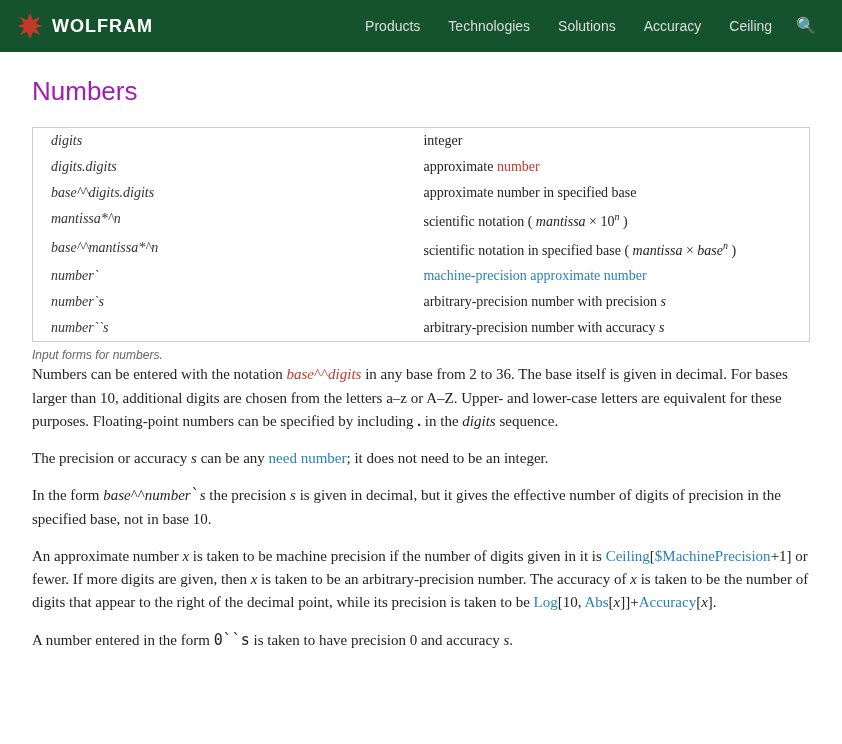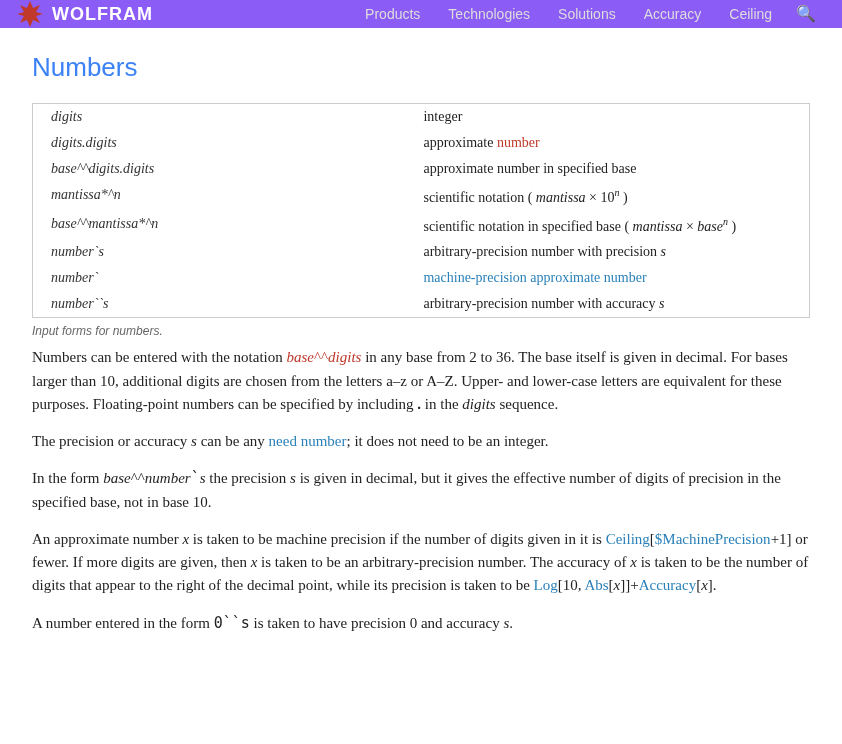--- a/index.html
+++ b/index.html
@@ -1,24 +1,23 @@
 <!DOCTYPE html>
 <html><head>
   <meta charset="utf-8">
   <style>
     * { box-sizing: border-box; margin: 0; padding: 0; }
     body { font-family: 'Times New Roman', Times, serif; font-size: 15px; color: #222; background: #fff; width: 842px; }
 
     
     header {
-      background: #8b5cf6;
+      background: #14532d;
       display: flex;
-      align-items: center;
       padding: 0 16px;
-      height: 28px;
+      height: 52px;
     }
     .logo-area {
       display: flex;
       align-items: center;
       gap: 8px;
       margin-right: auto;
     }
     .wolfram-logo-icon {
       width: 28px;
       height: 28px;
@@ -55,21 +54,21 @@
 
     
     .page-content {
       padding: 24px 32px;
       max-width: 842px;
     }
     h1.page-title {
       font-family: Arial, sans-serif;
       font-size: 26px;
       font-weight: normal;
-      color: #3b82f6;
+      color: #a21caf;
       margin-bottom: 20px;
     }
 
     
     .numbers-table {
       border: 1px solid #ccc;
       width: 100%;
       border-collapse: collapse;
       margin-bottom: 6px;
     }
@@ -87,21 +86,21 @@
       width: 52%;
     }
     .tbl-link { color: #c0392b; text-decoration: none; }
     .tbl-blue { color: #2980b9; }
 
     .caption {
       font-family: Arial, sans-serif;
       font-size: 12px;
       color: #666;
       font-style: italic;
-      margin-bottom: 8px;
+      margin-bottom: 1px;
     }
 
     
     .body-text {
       font-size: 15px;
       line-height: 1.55;
       margin-bottom: 14px;
       color: #222;
     }
     .body-text a, .inline-link {
@@ -157,28 +156,28 @@
       </tr>
       <tr>
         <td><em class="code">mantissa*^n</em></td>
         <td>scientific notation ( <em class="math-italic">mantissa</em> × 10<sup><em>n</em></sup> )</td>
       </tr>
       <tr>
         <td><em class="code">base^^mantissa*^n</em></td>
         <td>scientific notation in specified base ( <em class="math-italic">mantissa</em> × <em class="math-italic">base</em><sup><em>n</em></sup> )</td>
       </tr>
       <tr>
+        <td><em class="code">number`</em></td>
+        <td><a href="#" class="tbl-link tbl-blue">machine-precision approximate number</a></td>
+      </tr>
+      <tr>
         <td><em class="code">number`s</em></td>
         <td>arbitrary-precision number with precision <em class="math-italic">s</em></td>
       </tr>
       <tr>
-        <td><em class="code">number`</em></td>
-        <td><a href="#" class="tbl-link tbl-blue">machine-precision approximate number</a></td>
-      </tr>
-      <tr>
         <td><em class="code">number``s</em></td>
         <td>arbitrary-precision number with accuracy <em class="math-italic">s</em></td>
       </tr>
     </tbody>
   </table>
 
   <p class="caption">Input forms for numbers.</p>
 
   <p class="body-text">
     Numbers can be entered with the notation <em class="math-italic red-text">base</em><span class="red-text">^^</span><em class="math-italic red-text">digits</em> in any base from 2 to 36. The base itself is given in decimal. For bases larger than 10, additional digits are chosen from the letters a–z or A–Z. Upper- and lower-case letters are equivalent for these purposes. Floating-point numbers can be specified by including <strong>.</strong> in the <em class="math-italic">digits</em> sequence.

